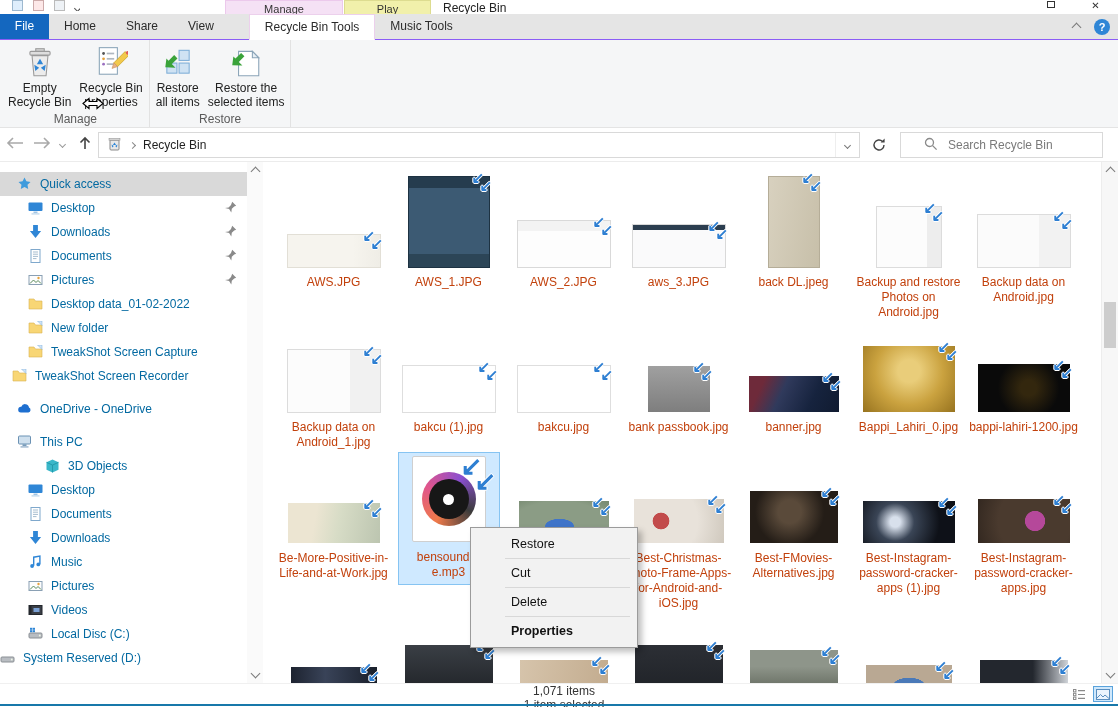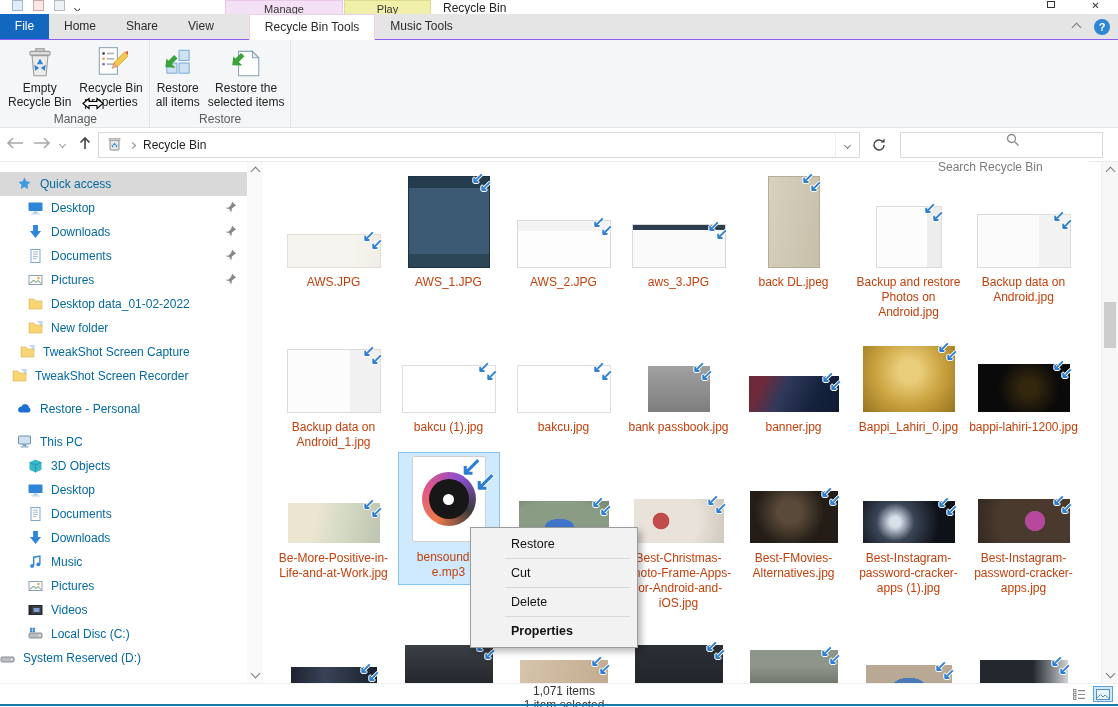--- a/index.html
+++ b/index.html
@@ -44,21 +44,21 @@
 
   
   .addr { position:relative; height:34px; background:#fff; border-bottom:1px solid #ececec; }
   .navbtns { position:absolute; left:6px; top:8px; display:flex; align-items:center; gap:9px; }
   .abox { position:absolute; left:98px; top:4px; width:762px; height:26px; border:1px solid #d9d9d9;
           display:flex; align-items:center; background:#fff; }
   .abox .crumb { display:flex; align-items:center; gap:8px; padding-left:8px; flex:1; }
   .abox .adrop { width:24px; height:24px; display:flex; align-items:center; justify-content:center; border-left:1px solid #eee; }
   .refresh { position:absolute; left:866px; top:4px; width:26px; height:26px; display:flex; align-items:center; justify-content:center; }
   .sbox { position:absolute; left:900px; top:4px; width:203px; height:26px; border:1px solid #d9d9d9;
-          display:flex; align-items:center; padding-left:23px; gap:10px;flex-direction:column; }
+          display:flex; align-items:center; padding-left:23px; gap:10px; }
   .sbox input { border:none; outline:none; font-family:"Liberation Sans",sans-serif; font-size:12px; width:150px; color:#333; }
   .sbox input::placeholder { color:#7a7a7a; }
 
   
   .main { position:relative; height:521px; display:flex; overflow:hidden; }
   .sidebar { width:247px; padding-top:10px; overflow:hidden; }
   .sb-row { height:24px; display:flex; align-items:center; position:relative; }
   .sb-row.sel { background:#d9d9d9; }
   .sb-row.gap { margin-top:9px; }
   .sb-row .ic { width:15px; height:14px; margin-right:8px; flex:none; }
@@ -330,49 +330,49 @@
             </svg></span>
           <span class="sb-label">Desktop data_01-02-2022</span>
         </div>
         <div class="sb-row" style="padding-left: 28px;">
           <span class="ic"><svg viewBox="0 0 14 14">
               <path d="M0.5 2h5l1.5 2h6.5v8H0.5z" fill="#f8d675" stroke="#d8b153" stroke-width="0.6"></path>
               <path d="M9 0h4.5v4.5z" fill="#cfe4f7" stroke="#7fafd8" stroke-width="0.5"></path>
             </svg></span>
           <span class="sb-label">New folder</span>
         </div>
-        <div class="sb-row" style="padding-left: 20px;">
+        <div class="sb-row" style="padding-left: 28px;">
           <span class="ic"><svg viewBox="0 0 14 14">
               <path d="M0.5 2h5l1.5 2h6.5v8H0.5z" fill="#f8d675" stroke="#d8b153" stroke-width="0.6"></path>
               <path d="M9 0h4.5v4.5z" fill="#cfe4f7" stroke="#7fafd8" stroke-width="0.5"></path>
             </svg></span>
           <span class="sb-label">TweakShot Screen Capture</span>
         </div>
         <div class="sb-row" style="padding-left: 12px;">
           <span class="ic"><svg viewBox="0 0 14 14">
               <path d="M0.5 2h5l1.5 2h6.5v8H0.5z" fill="#f8d675" stroke="#d8b153" stroke-width="0.6"></path>
               <path d="M9 0h4.5v4.5z" fill="#cfe4f7" stroke="#7fafd8" stroke-width="0.5"></path>
             </svg></span>
           <span class="sb-label">TweakShot Screen Recorder</span>
         </div>
         <div class="sb-row gap" style="padding-left: 17px;">
           <span class="ic"><svg viewBox="0 0 14 14">
               <path d="M3.4 10.5a2.9 2.9 0 0 1 .4-5.8A4 4 0 0 1 11.5 5.6 2.6 2.6 0 0 1 11 10.5z" fill="#1e6fd0"></path>
             </svg></span>
-          <span class="sb-label">Restore - Personal</span>
+          <span class="sb-label">OneDrive - OneDrive</span>
         </div>
         <div class="sb-row gap" style="padding-left: 17px;">
           <span class="ic"><svg viewBox="0 0 14 14">
               <rect x="1" y="1" width="12" height="8" rx="1" fill="#cfe0ee" stroke="#6b92b4"></rect>
               <rect x="5" y="9.4" width="4" height="1.5" fill="#6b92b4"></rect>
               <rect x="3" y="11.2" width="8" height="1.4" fill="#9ab4cc"></rect>
             </svg></span>
           <span class="sb-label">This PC</span>
         </div>
-        <div class="sb-row" style="padding-left: 28px;">
+        <div class="sb-row" style="padding-left: 45px;">
           <span class="ic"><svg viewBox="0 0 14 14">
               <path d="M7 0.5l6 2.8v7.4l-6 2.8-6-2.8V3.3z" fill="#3ab7c9"></path>
               <path d="M1 3.3l6 2.8 6-2.8M7 6.1v7.4" stroke="#1d93a5" fill="none" stroke-width="0.8"></path>
             </svg></span>
           <span class="sb-label">3D Objects</span>
         </div>
         <div class="sb-row" style="padding-left: 28px;">
           <span class="ic"><svg viewBox="0 0 14 14">
               <rect x="0" y="1.5" width="14" height="8.5" rx="1" fill="#2f86d6"></rect>
               <rect x="5" y="10.5" width="4" height="1.6" fill="#9fc4e4"></rect>

